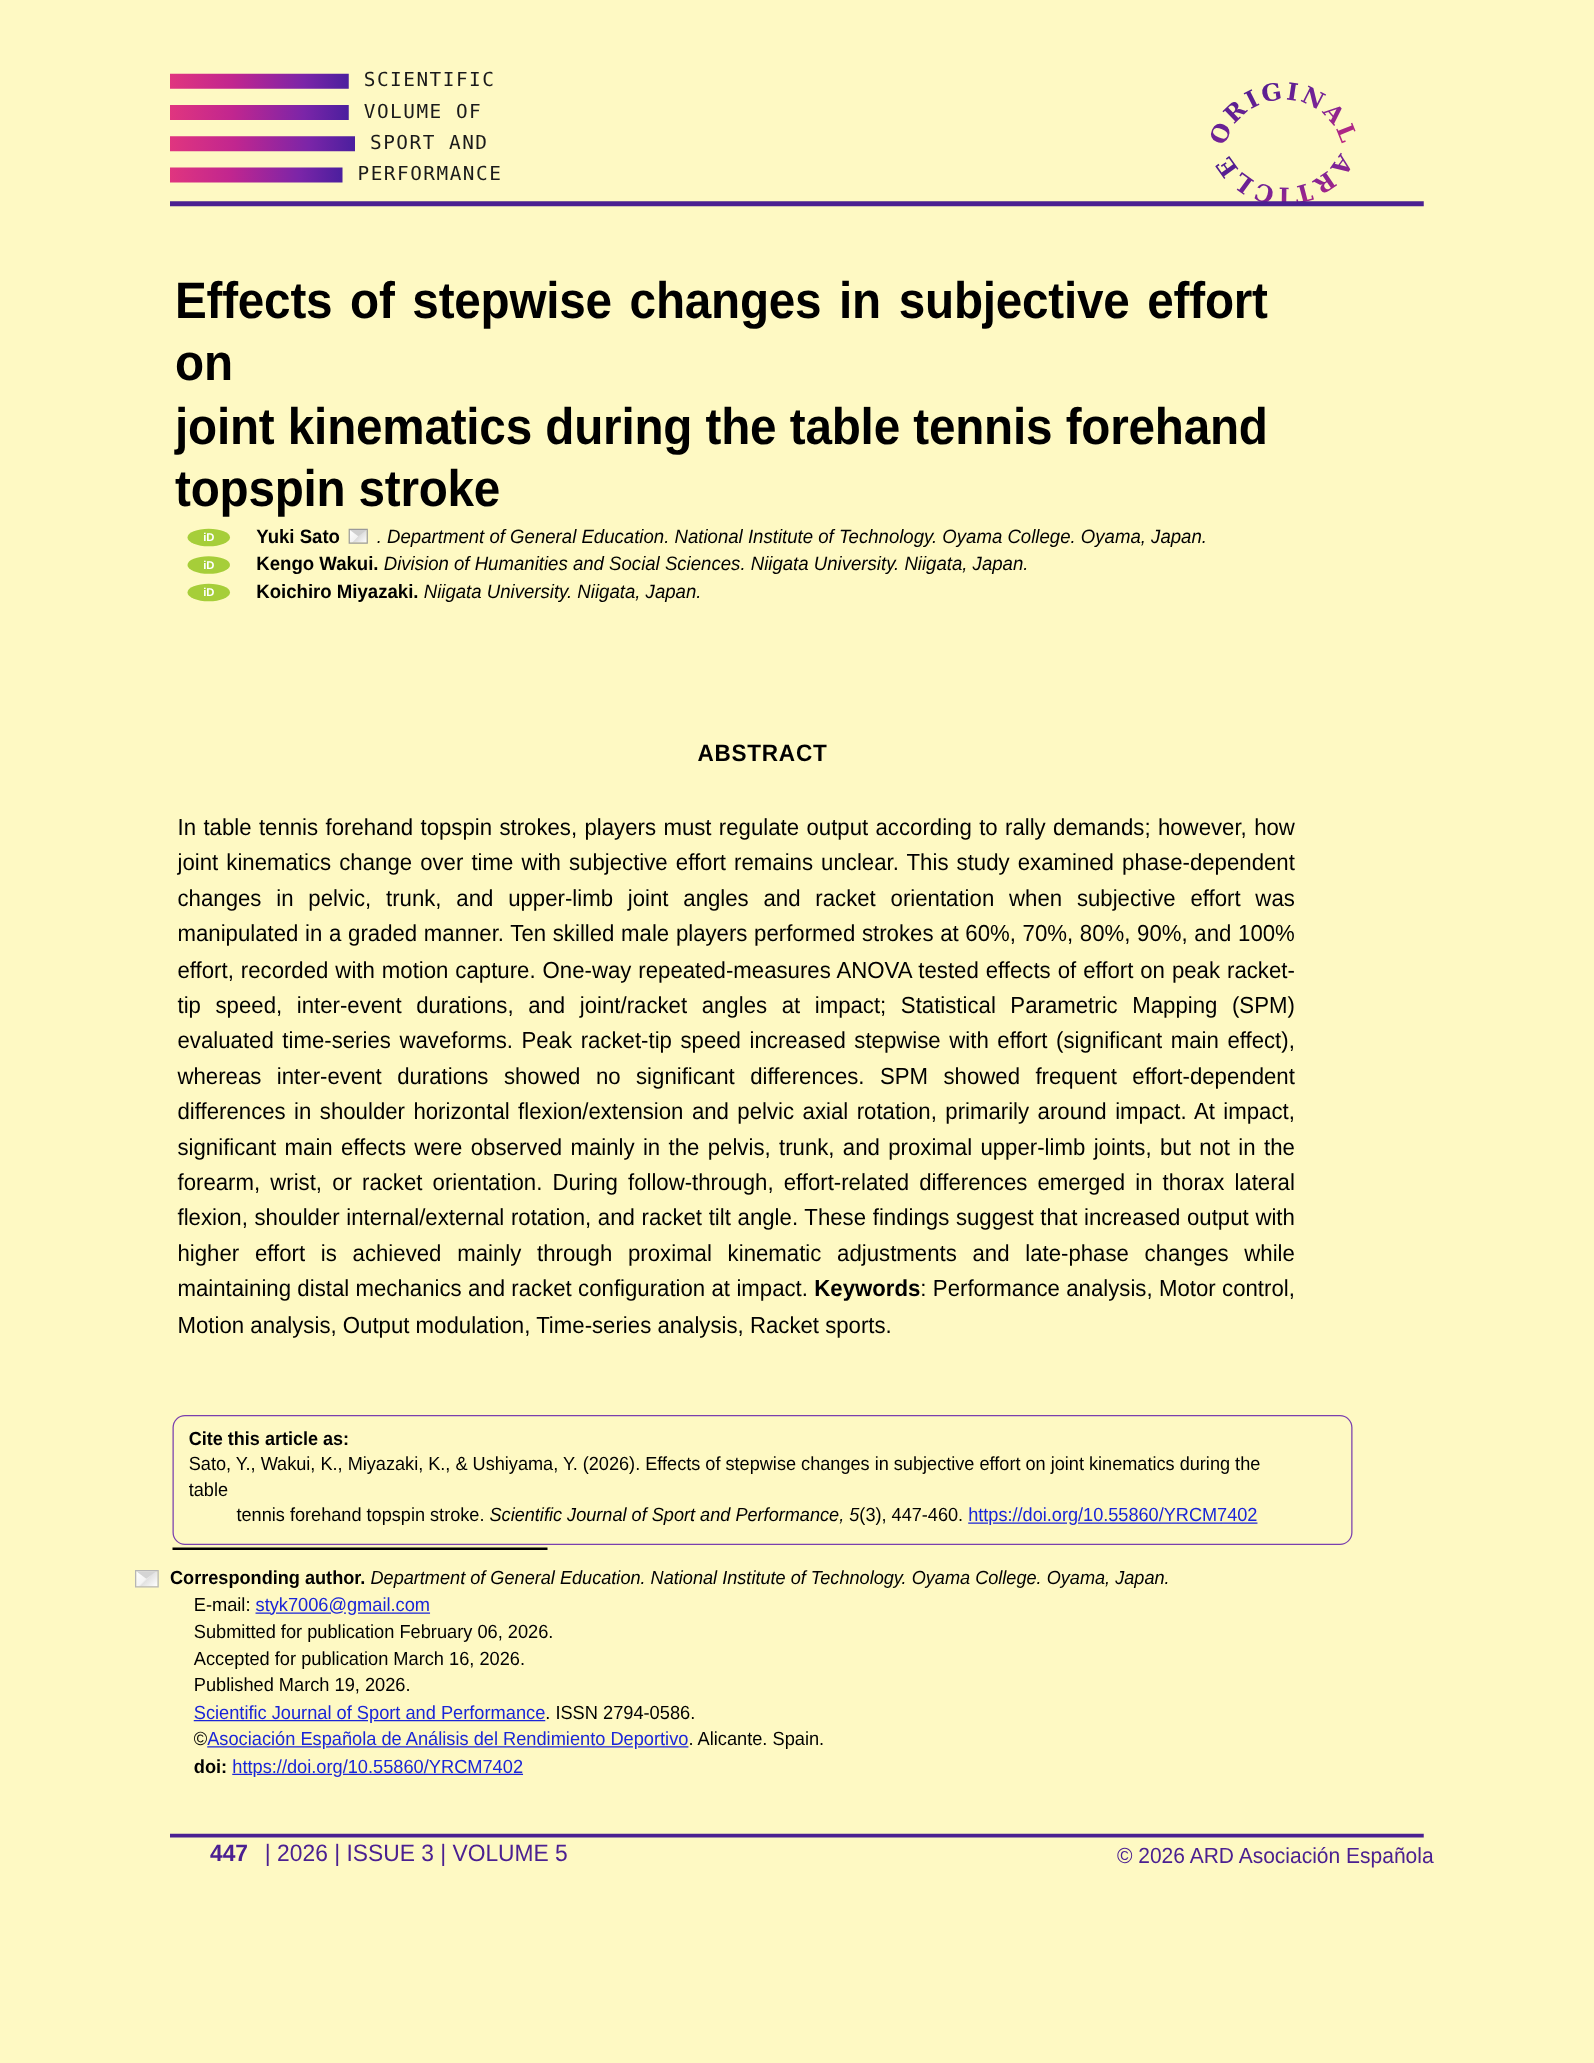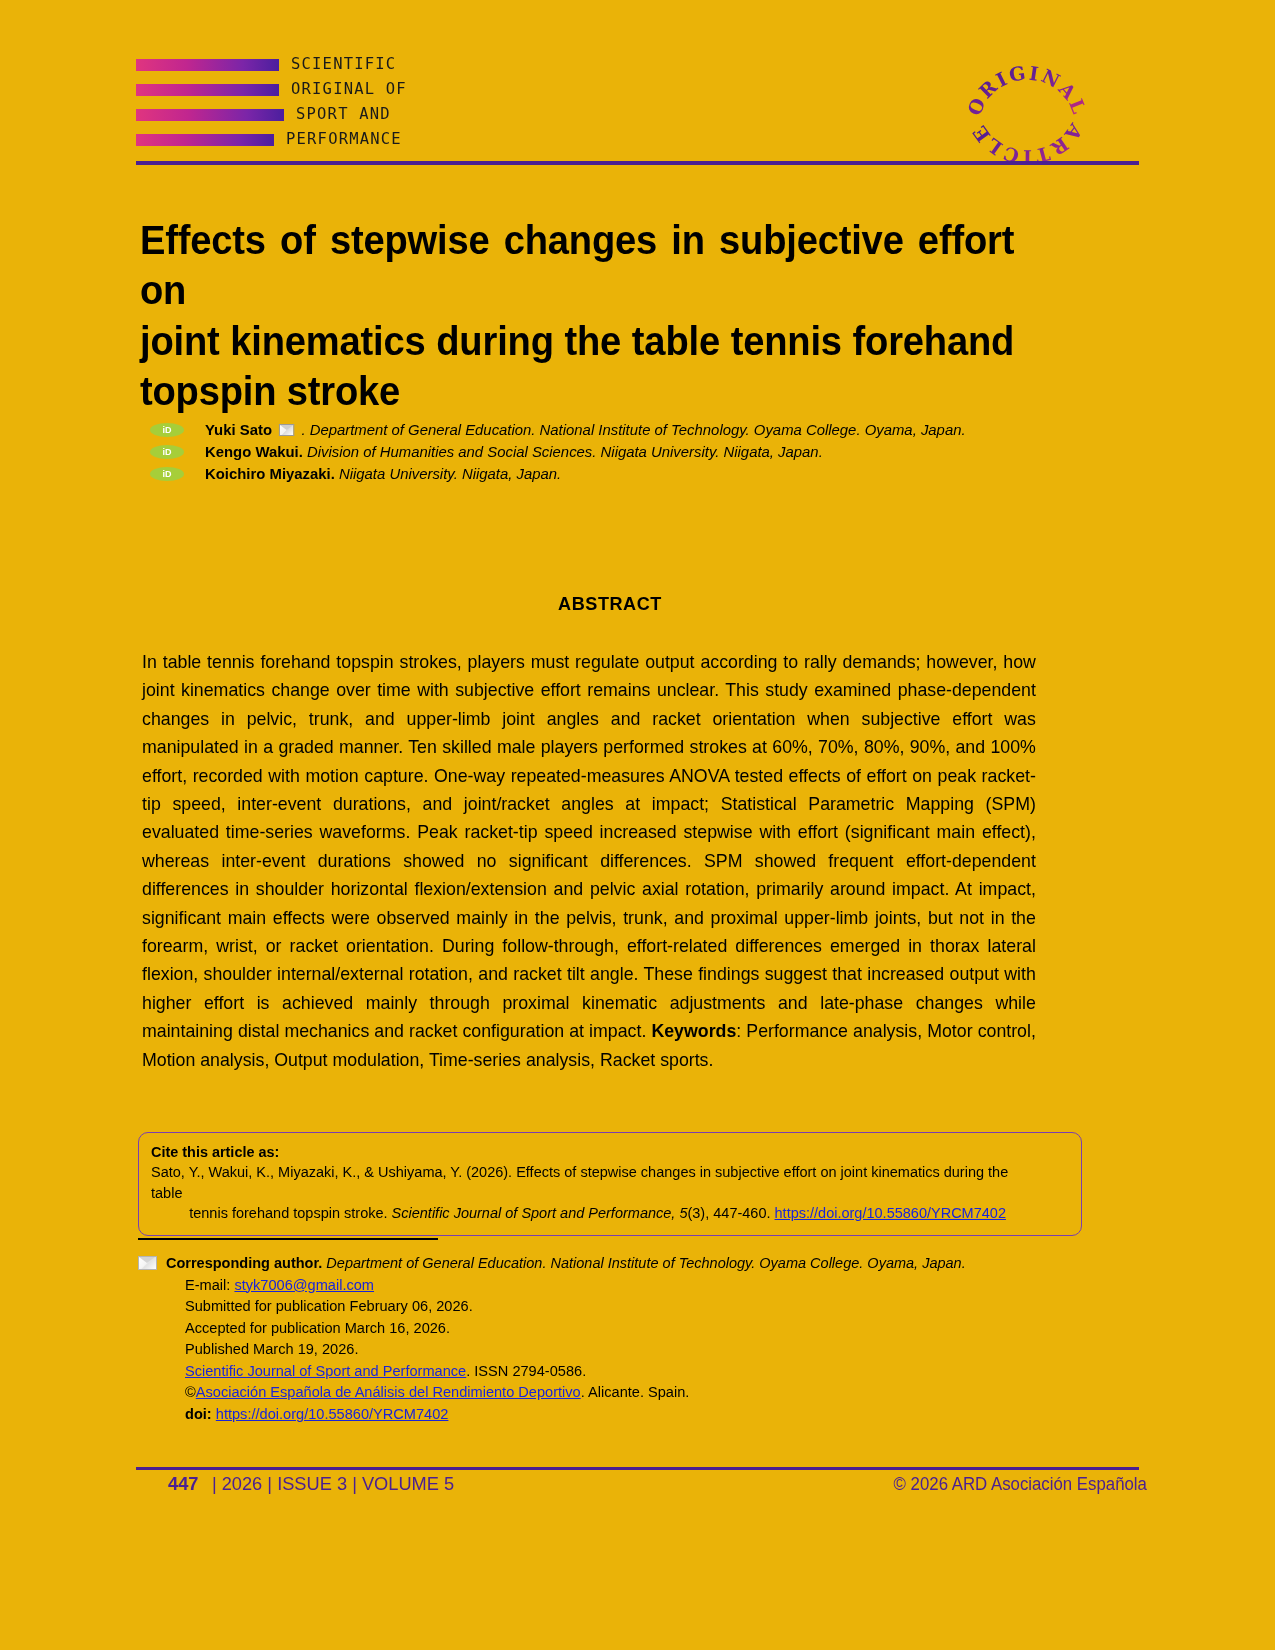--- a/index.html
+++ b/index.html
@@ -8,21 +8,21 @@
     background: #ffffff;
   }
   body {
     font-family: "Liberation Sans", sans-serif;
     color: #000000;
   }
   .page {
     position: relative;
     width: 1275px;
     height: 1650px;
-    background: #eab308;
+    background: #fef9c3;
     overflow: hidden;
     box-sizing: border-box;
   }
 
   
   .header {
     position: absolute;
     left: 136px;
     top: 48px;
     width: 1003px;
@@ -225,21 +225,21 @@
   .fn-rule {
     position: absolute;
     left: 138px;
     top: 1238px;
     width: 300px;
     height: 2.4px;
     background: #000000;
   }
   .footnote {
     position: absolute;
-    left: 138px;
+    left: 108px;
     top: 1252px;
     width: 956px;
     font-size: 15.2px;
     line-height: 21.5px;
   }
   .fn-first {
     display: flex;
     align-items: flex-start;
     white-space: nowrap;
   }
@@ -322,21 +322,21 @@
 
   <div class="header">
 
     <div class="logo">
       <div class="logo-row">
         <div class="logo-bar b1"></div>
         <div class="logo-text">SCIENTIFIC</div>
       </div>
       <div class="logo-row">
         <div class="logo-bar b2"></div>
-        <div class="logo-text">ORIGINAL OF</div>
+        <div class="logo-text">VOLUME OF</div>
       </div>
       <div class="logo-row">
         <div class="logo-bar b3"></div>
         <div class="logo-text bold">SPORT AND</div>
       </div>
       <div class="logo-row">
         <div class="logo-bar b4"></div>
         <div class="logo-text bold">PERFORMANCE</div>
       </div>
     </div>

